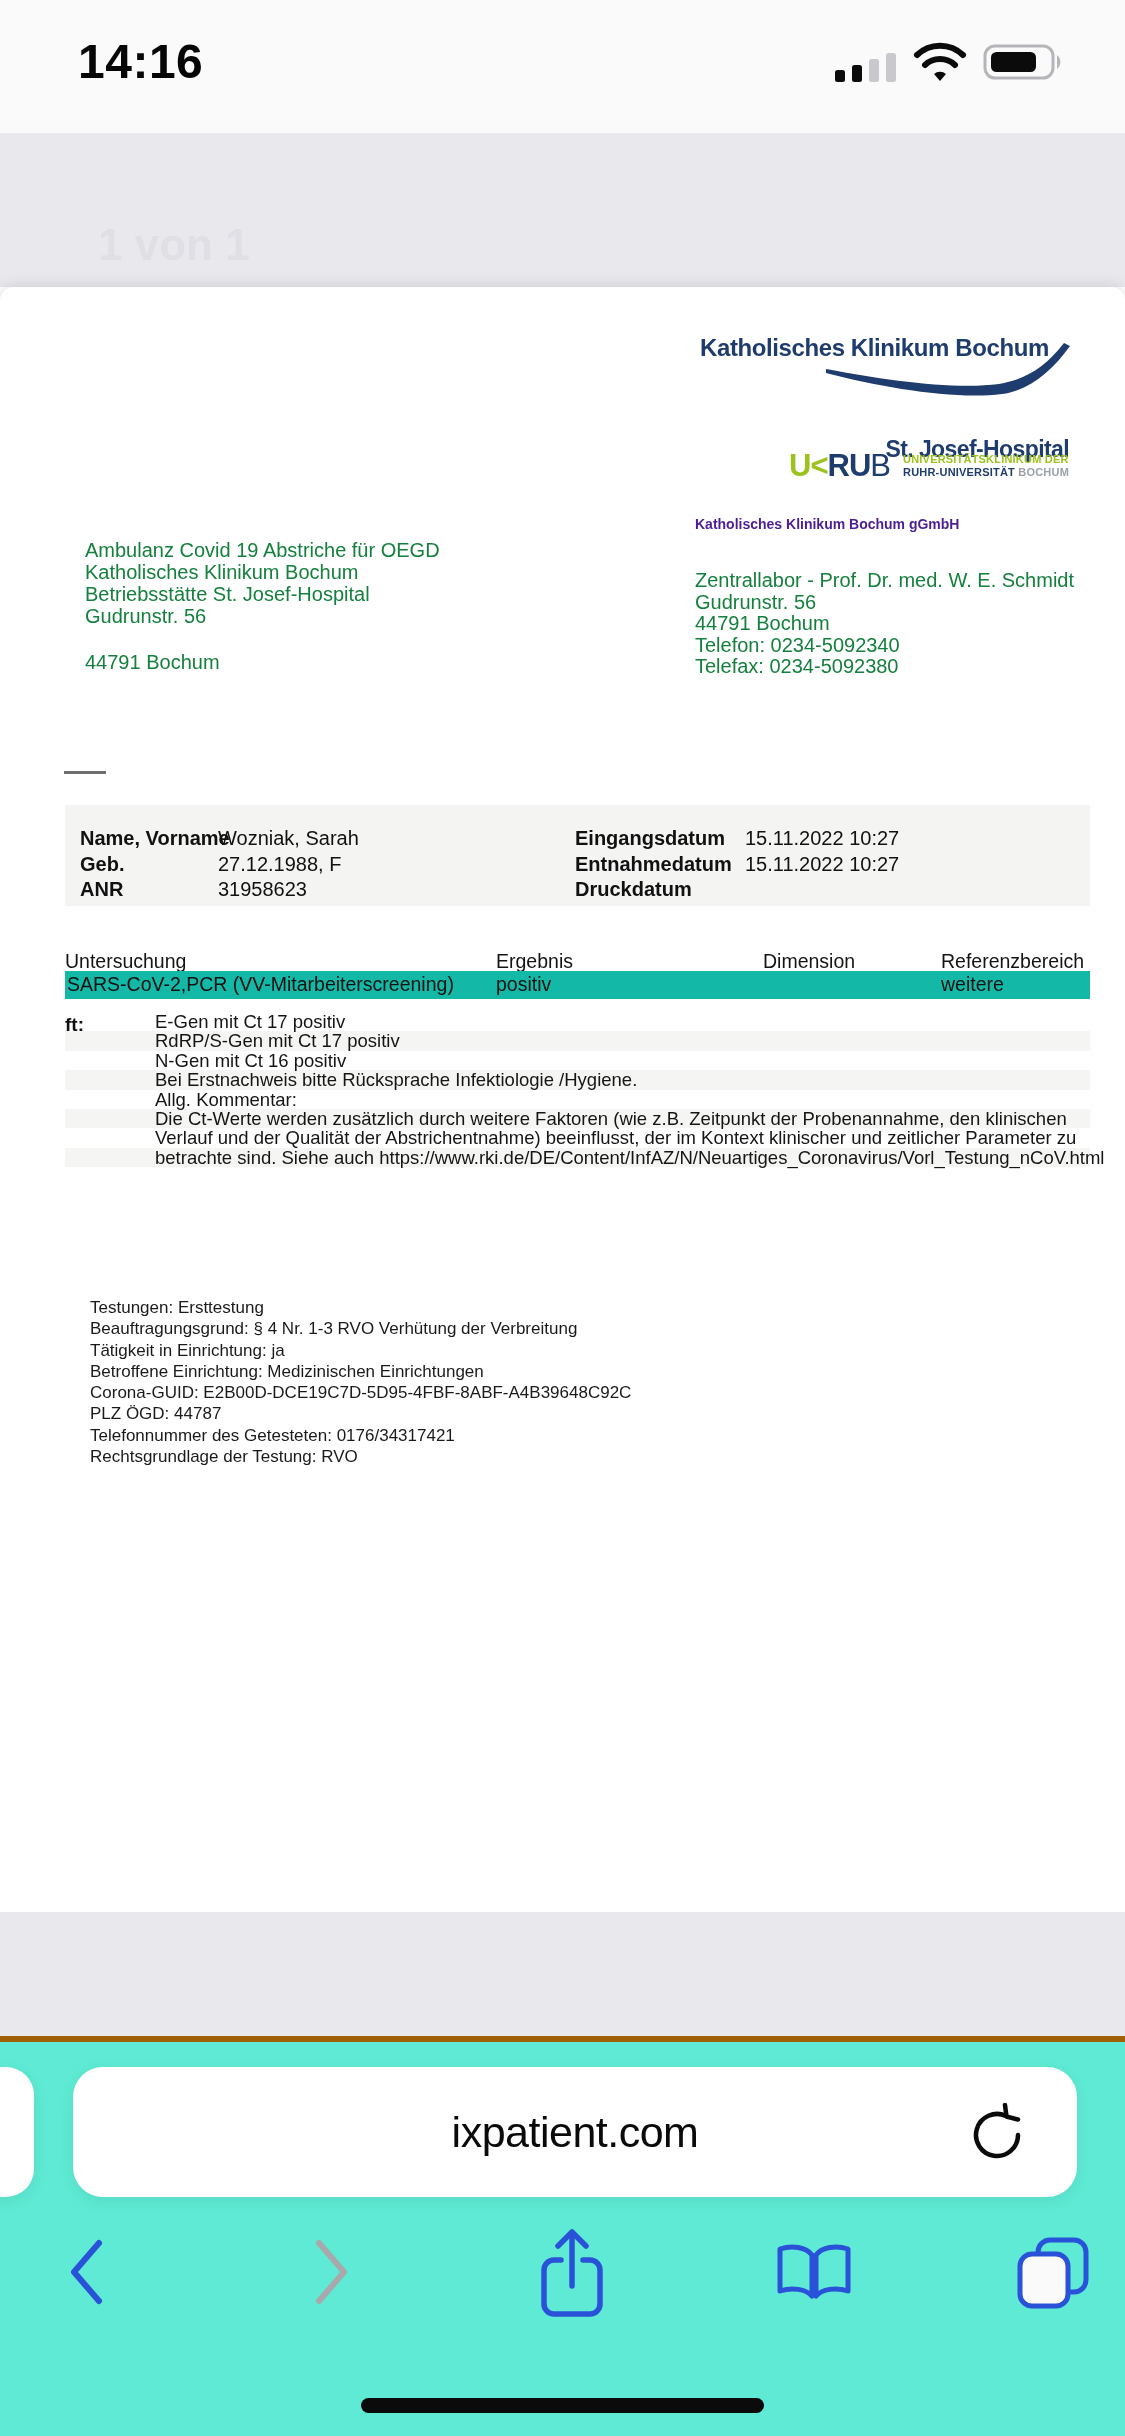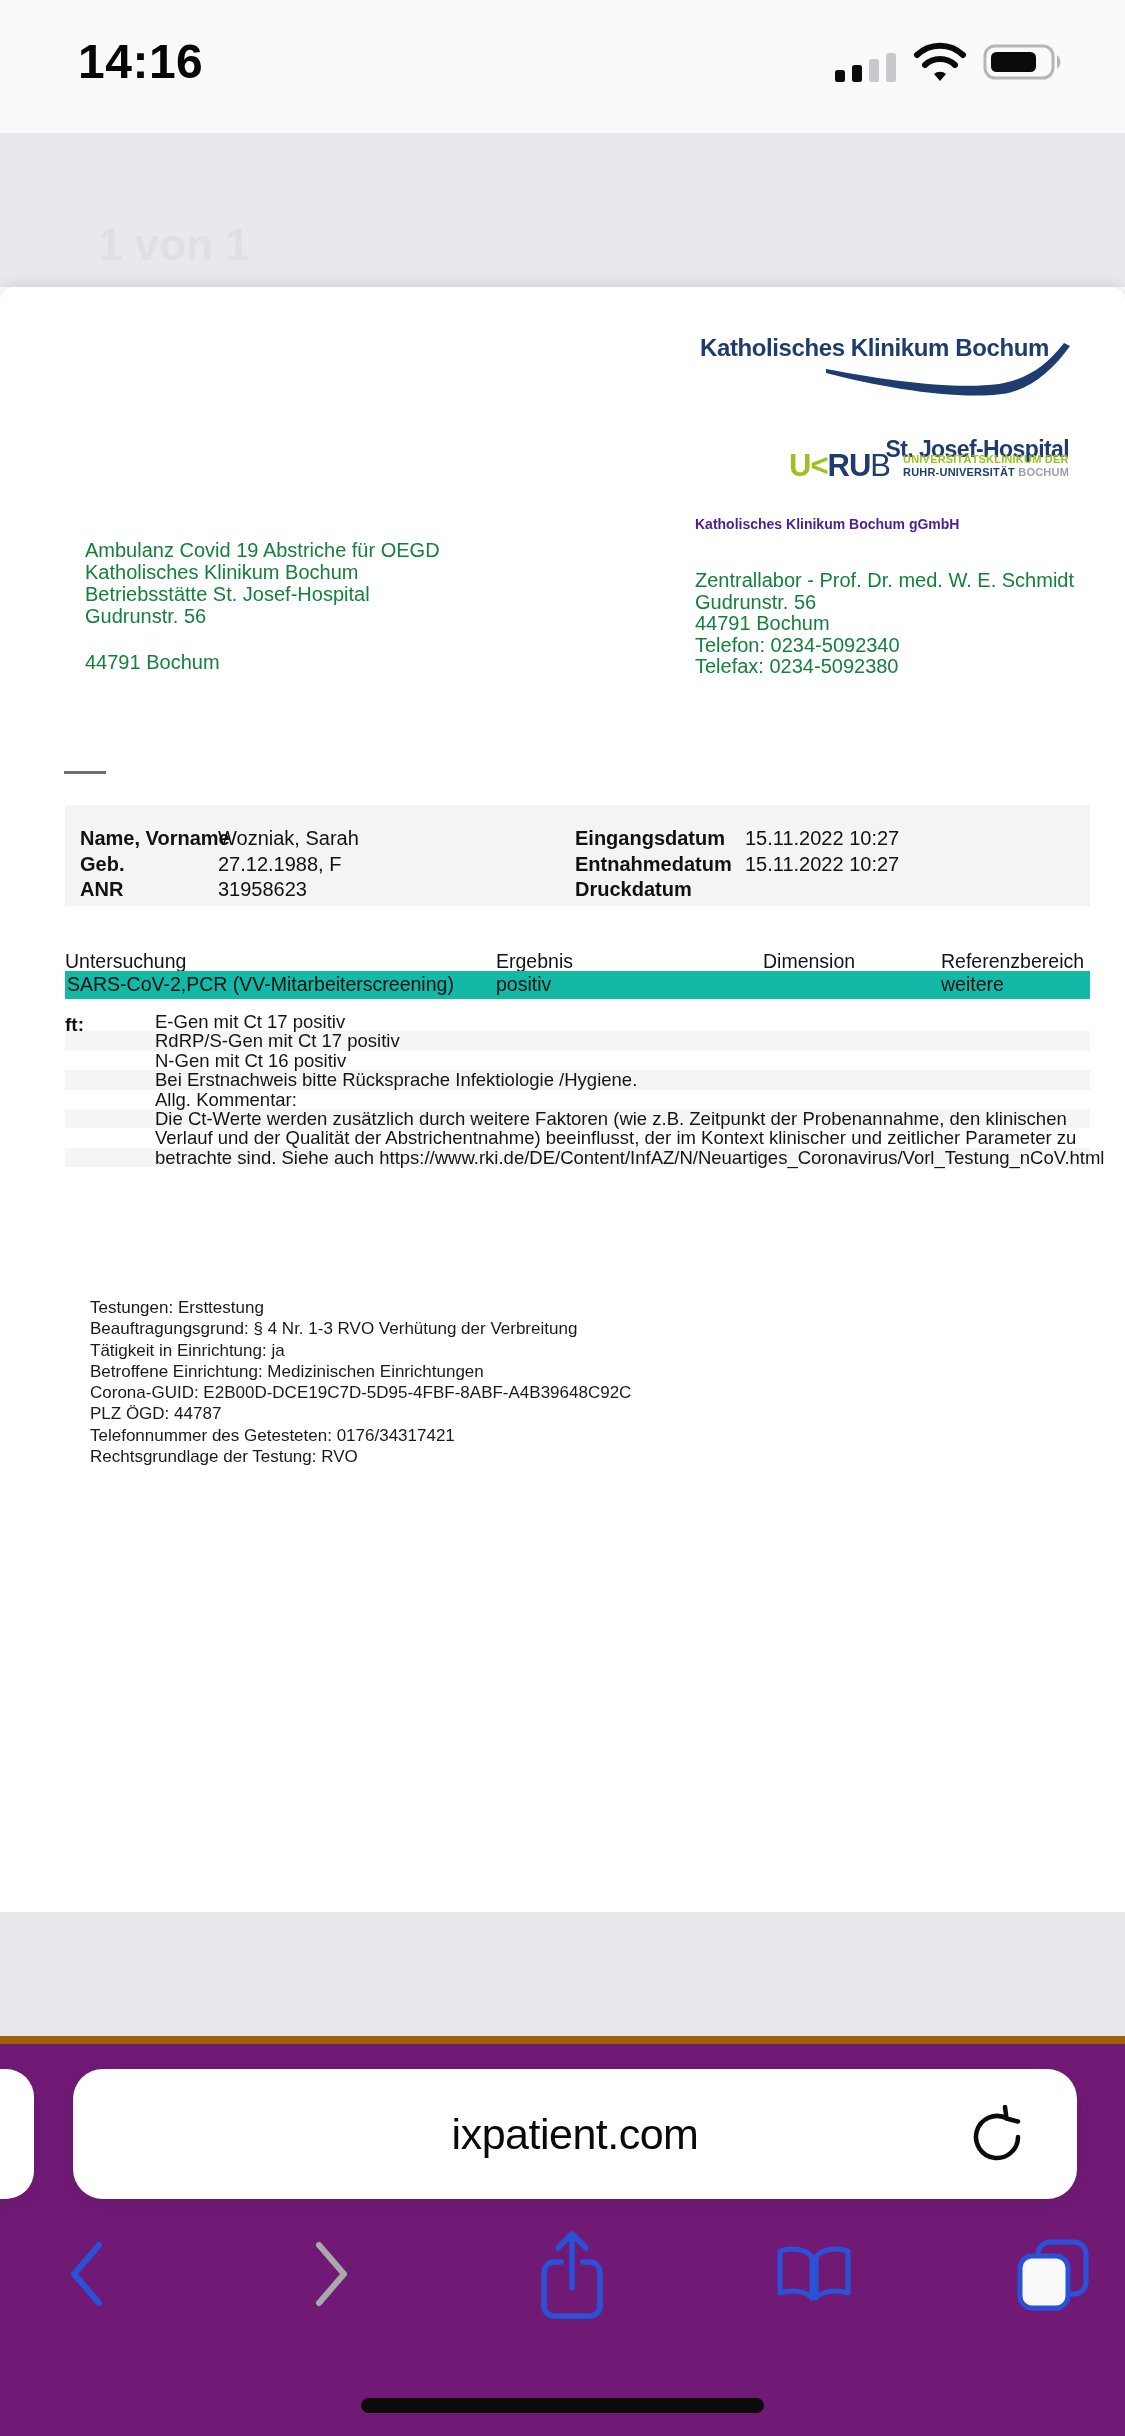--- a/index.html
+++ b/index.html
@@ -36,21 +36,21 @@
   .res-head{position:absolute;top:663px;font-size:19.5px;color:#141414;}
   .res-stripe{position:absolute;left:65px;top:684px;width:1025px;height:28px;background:#14b8a6;}
   .res-cell{position:absolute;top:2px;font-size:19.5px;white-space:nowrap;}
   .ft-label{position:absolute;left:65px;top:727px;font-size:19px;font-weight:700;}
   .ft-lines{position:absolute;left:65px;top:725px;width:1025px;}
   .ft-line{height:19.4px;line-height:19.4px;font-size:18.5px;padding-left:90px;white-space:nowrap;color:#151515;}
   .ft-line.striped{background:#f5f5f3;}
   .details{position:absolute;left:90px;top:1010px;font-size:17px;line-height:21.3px;color:#1a1a1a;}
   
   #band-bottom{position:absolute;top:1912px;left:0;width:1125px;height:124px;background:#e9e8ed;}
-  #chrome{position:absolute;top:2036px;left:0;width:1125px;height:400px;background:#701a75;border-top:8px solid #a16207;box-sizing:border-box;}
+  #chrome{position:absolute;top:2036px;left:0;width:1125px;height:400px;background:#5eead4;border-top:6px solid #a16207;box-sizing:border-box;}
   .tab-peek{position:absolute;left:-38px;top:25px;width:72px;height:130px;background:#ffffff;border-radius:28px;box-shadow:0 4px 16px rgba(0,0,0,.07);}
   .url-bar{position:absolute;left:73px;top:25px;width:1004px;height:130px;background:#ffffff;border-radius:30px;box-shadow:0 4px 16px rgba(0,0,0,.07);}
   .url-text{position:absolute;left:0;top:0;width:100%;height:130px;line-height:130px;text-align:center;
             font-size:43px;color:#0a0a0a;letter-spacing:-.5px;}
   .reload{position:absolute;right:52px;top:36px;}
   .tb-btn{position:absolute;}
   .home-indicator{position:absolute;left:361px;top:2398px;width:403px;height:15px;border-radius:8px;background:#0b0b0b;}
 </style>
 </head>
 <body>

